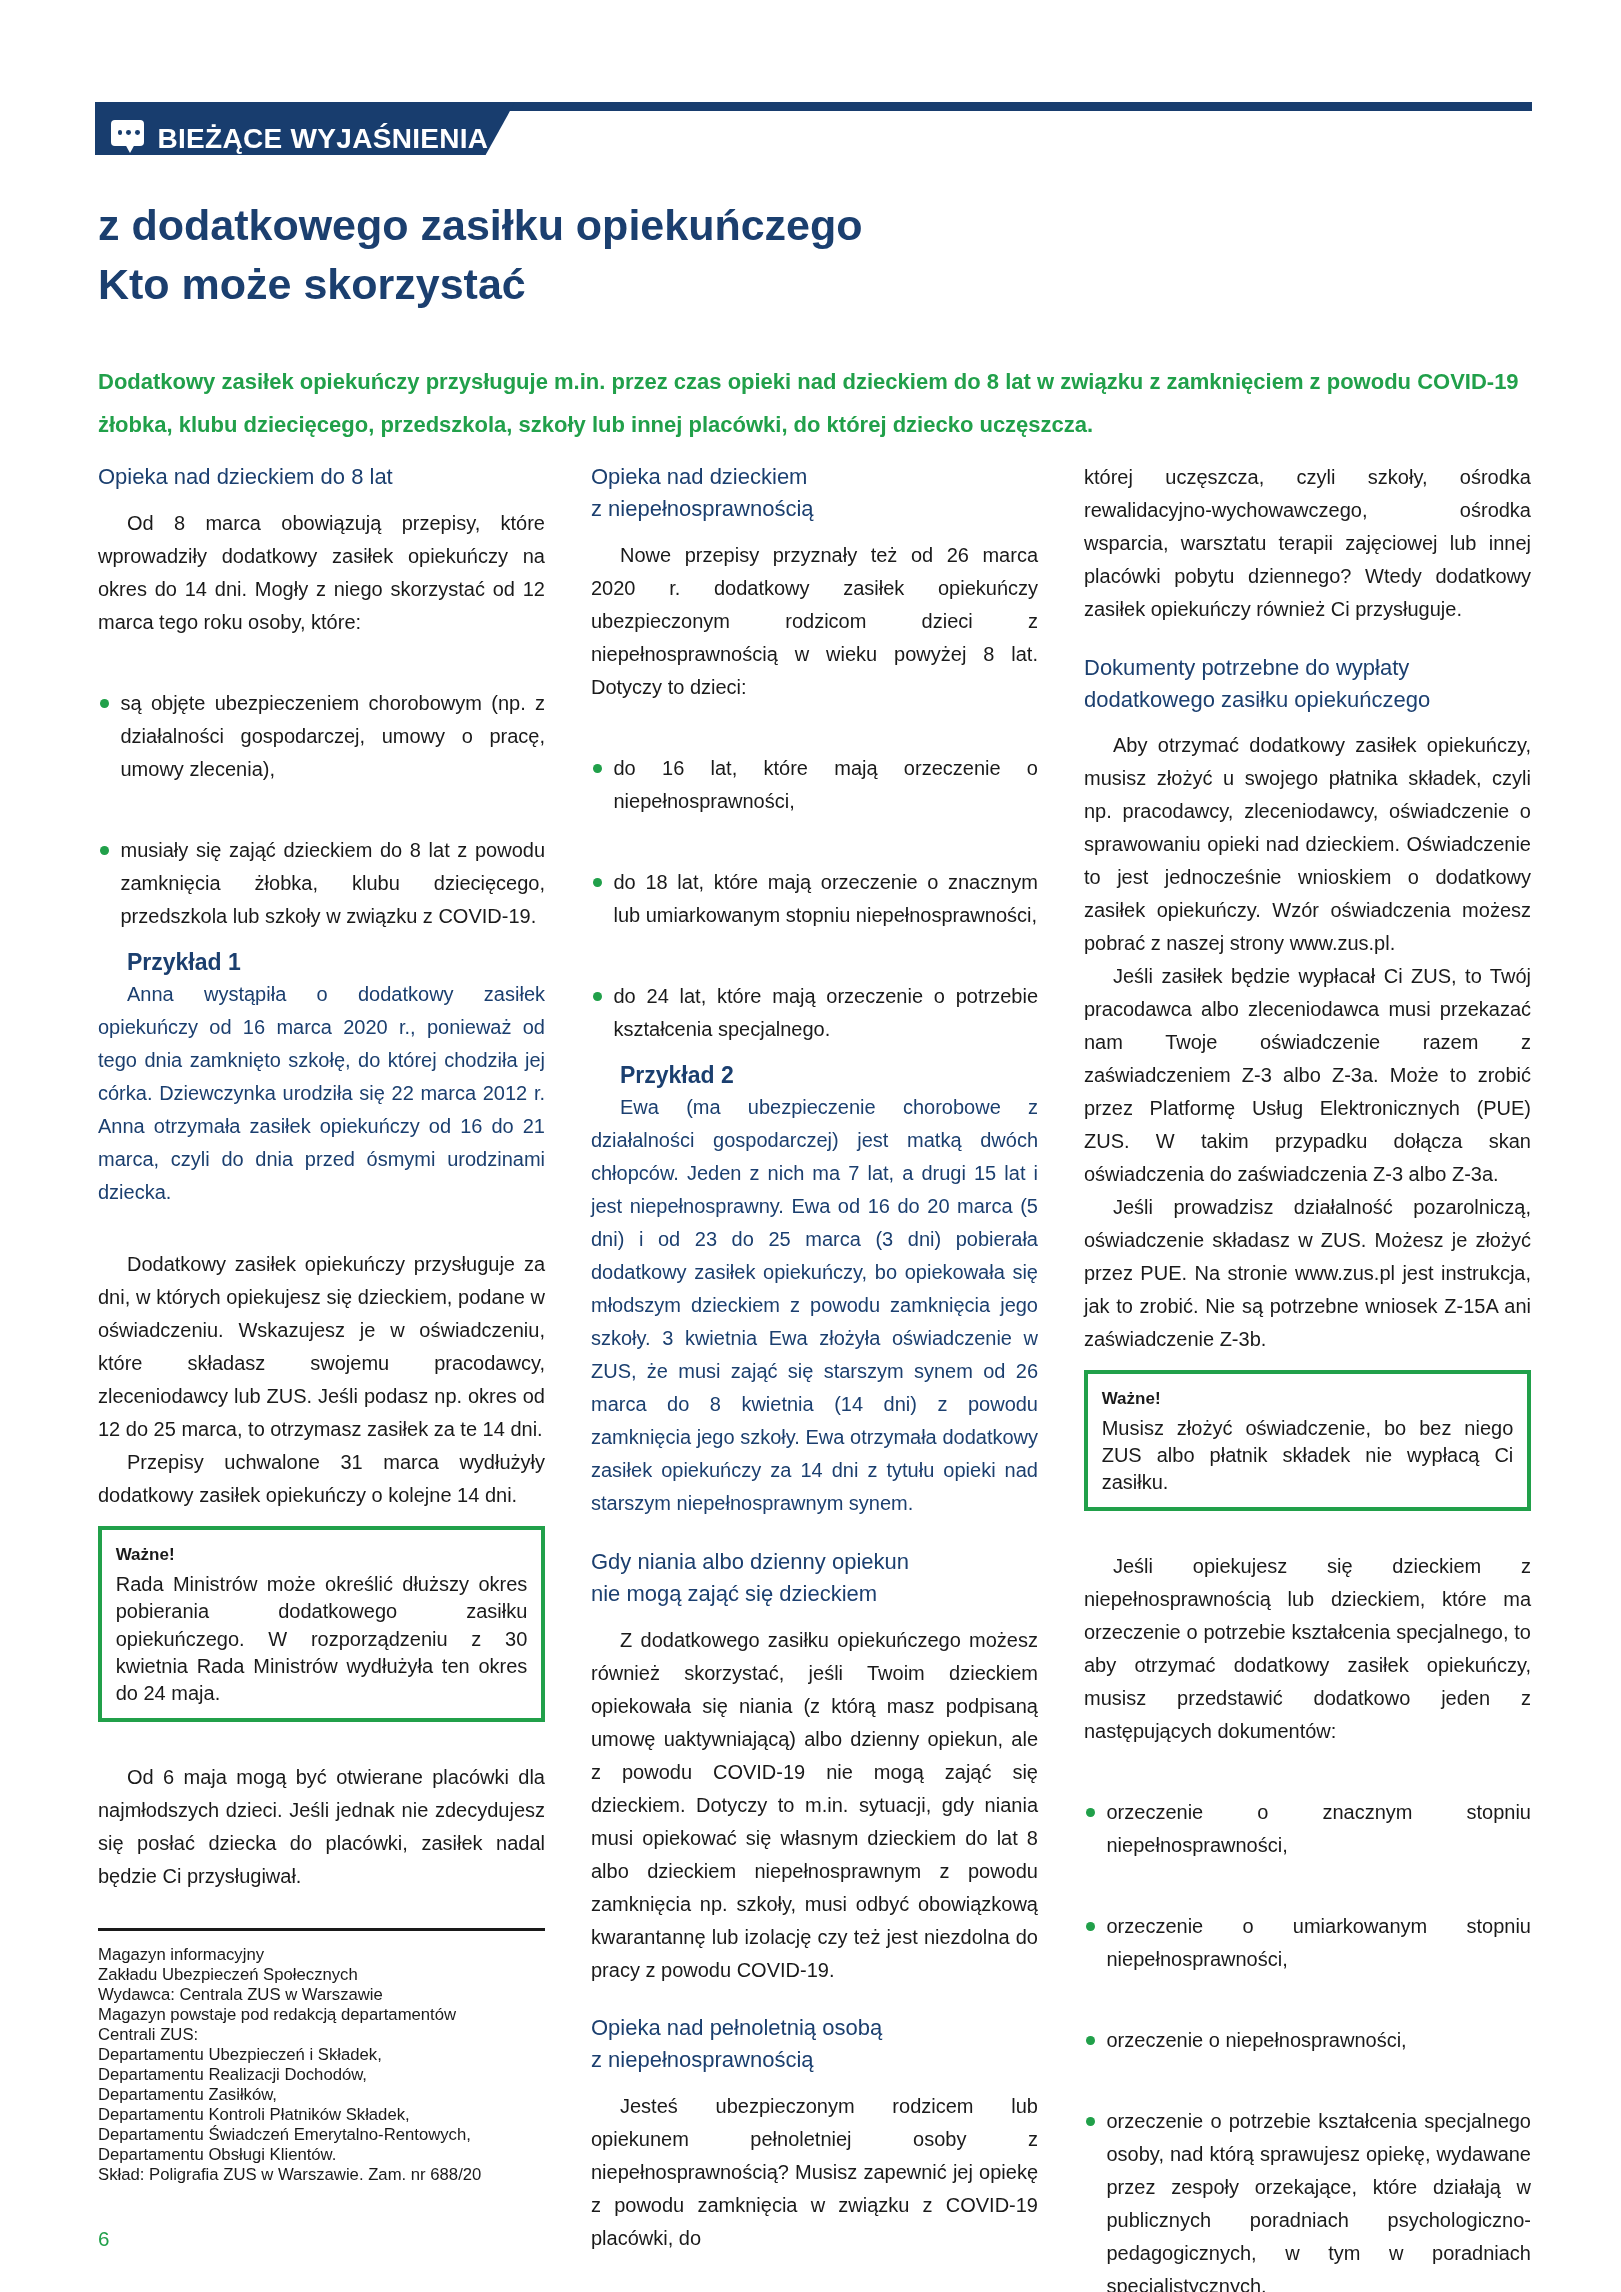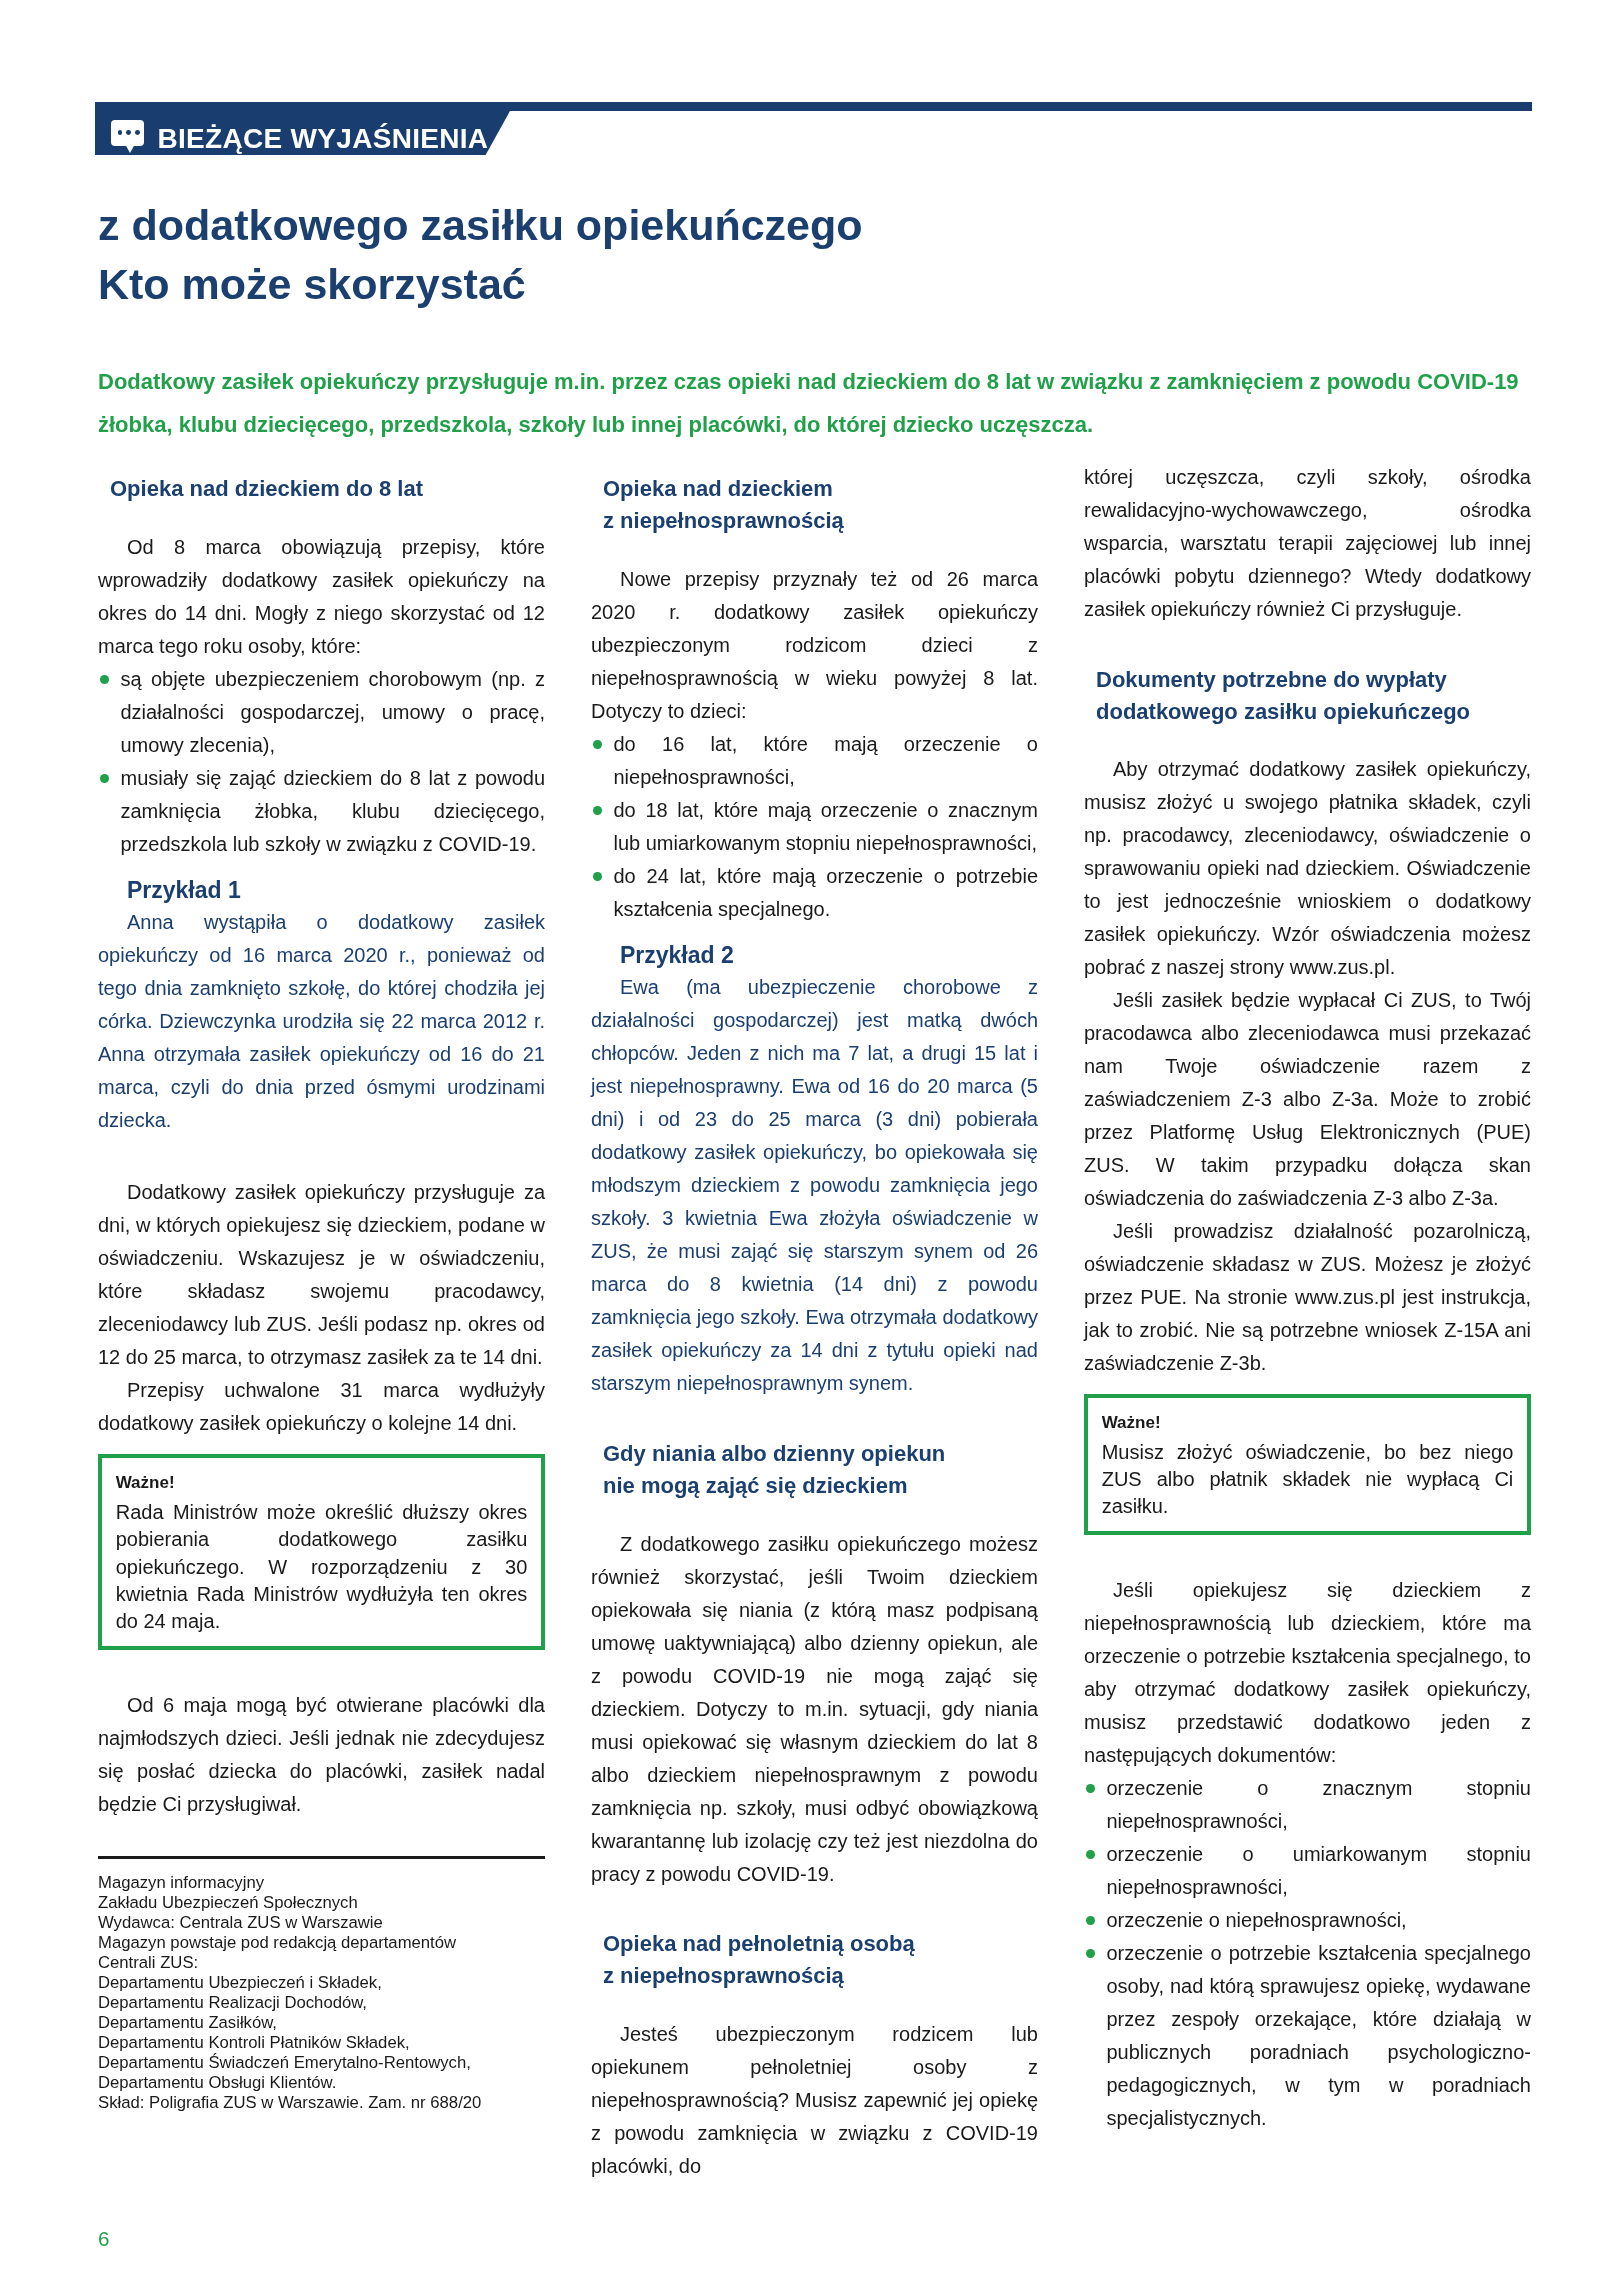--- a/index.html
+++ b/index.html
@@ -18,25 +18,25 @@
 
   .title { position:absolute; left:98px; top:196px; width:1078px; font-size:43px; font-weight:bold;
     color:#1b3f6f; line-height:59px; }
   .lead { position:absolute; left:98px; top:360px; width:1441px; font-size:22px; font-weight:bold;
     color:#21a04a; line-height:43px; }
 
   .col { position:absolute; top:461px; width:447px; font-size:20px; line-height:33px; color:#1a1a1a; }
   .col1 { left:98px; } .col2 { left:591px; } .col3 { left:1084px; }
   .col p { margin:0; text-align:justify; }
   .col p.indent { text-indent:29px; }
-  h3 { margin:12px; color:#1b3f6f; font-size:22px; font-weight:bold; line-height:32px; }
+  h3 { margin:0; color:#1b3f6f; font-size:22px; font-weight:normal; line-height:32px; }
   h4 { margin:0; color:#1b3f6f; font-size:23px; font-weight:bold; line-height:32px; padding-left:29px; }
   .example p { color:#1b3f6f; }
   ul.bullets { list-style:none; margin:0; padding:0; }
-  ul.bullets li { position:relative; padding-left:22.5px; text-align:justify; }
+  ul.bullets li { position:relative; padding-left:22.5px; text-align:justify;margin-top:48px; }
   ul.bullets li::before { content:""; position:absolute; left:2px; top:12.7px; width:8.8px; height:8.8px;
     border-radius:50%; background:#21a04a; }
   .box { border:4.9px solid #21a04a; padding:7.8px 13.7px 9.8px 13.7px; }
   .box .box-title { font-weight:bold; font-size:17px; line-height:33px; }
   .box p { font-size:20px; line-height:27.4px; }
   .gap-s { height:13.7px; } .gap-m { height:25.5px; } .gap-l { height:39px; }
   .rule { height:2.9px; background:#1a1a1a; margin:9.8px 0 13.7px 0; }
   .imprint div { font-size:16.7px; line-height:20px; color:#1a1a1a; }
   .page-num { position:absolute; left:98px; top:2227px; font-size:20.6px; color:#21a04a; }
 </style>

